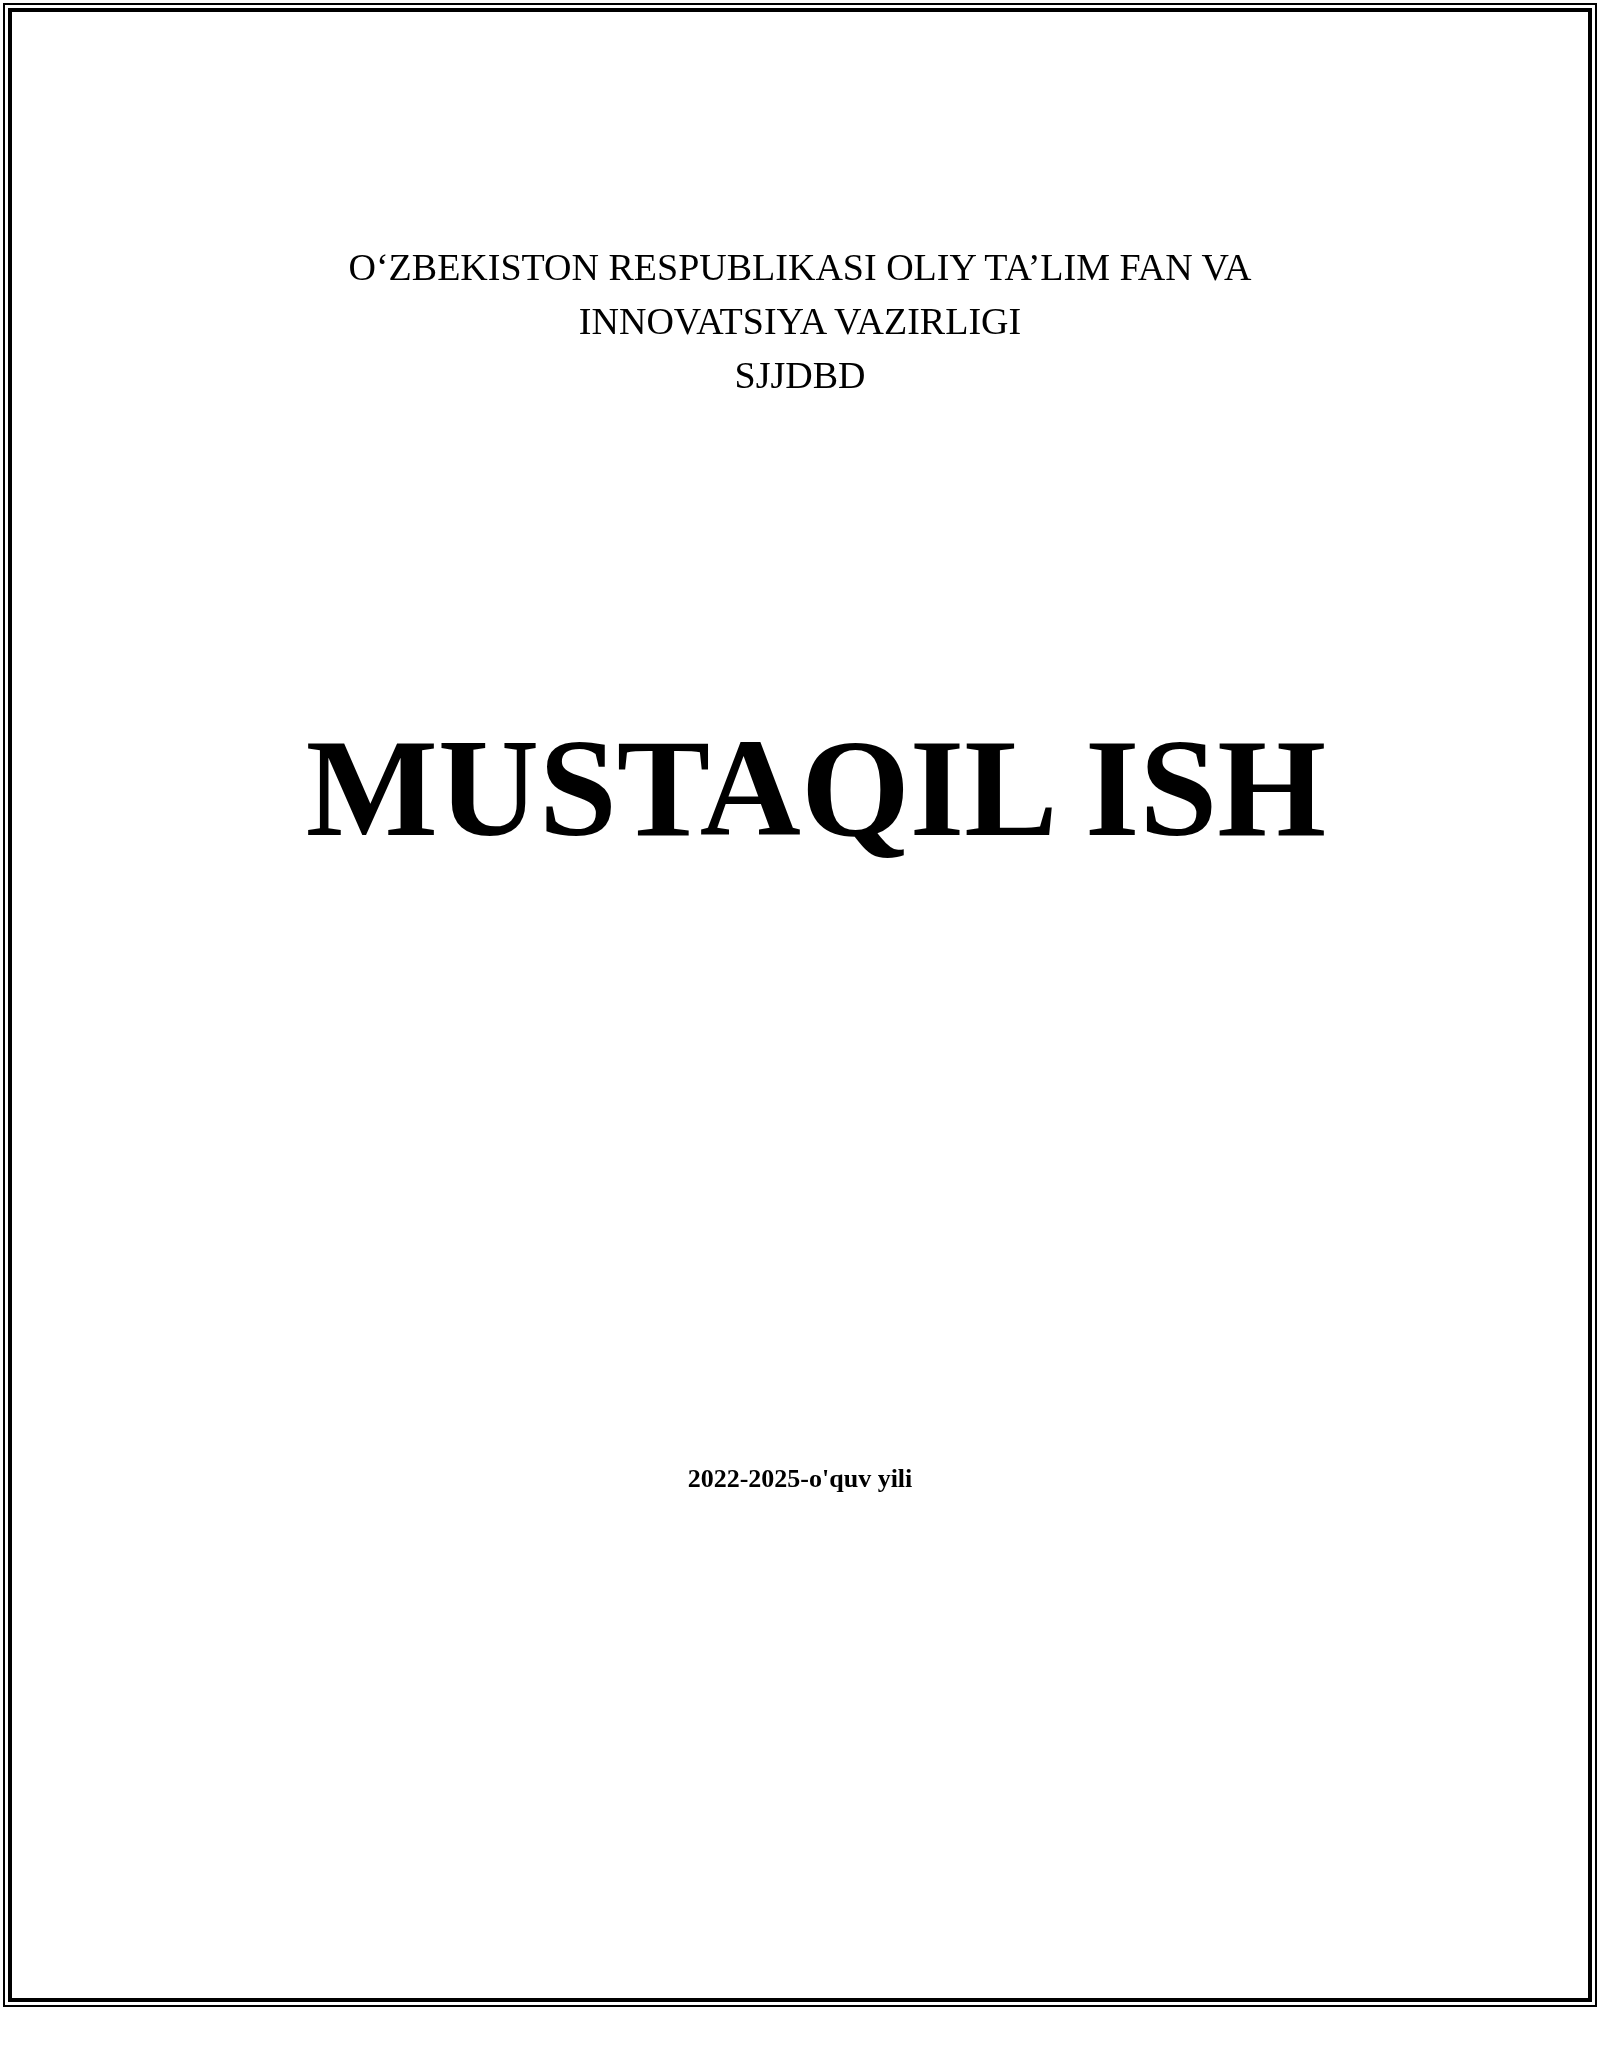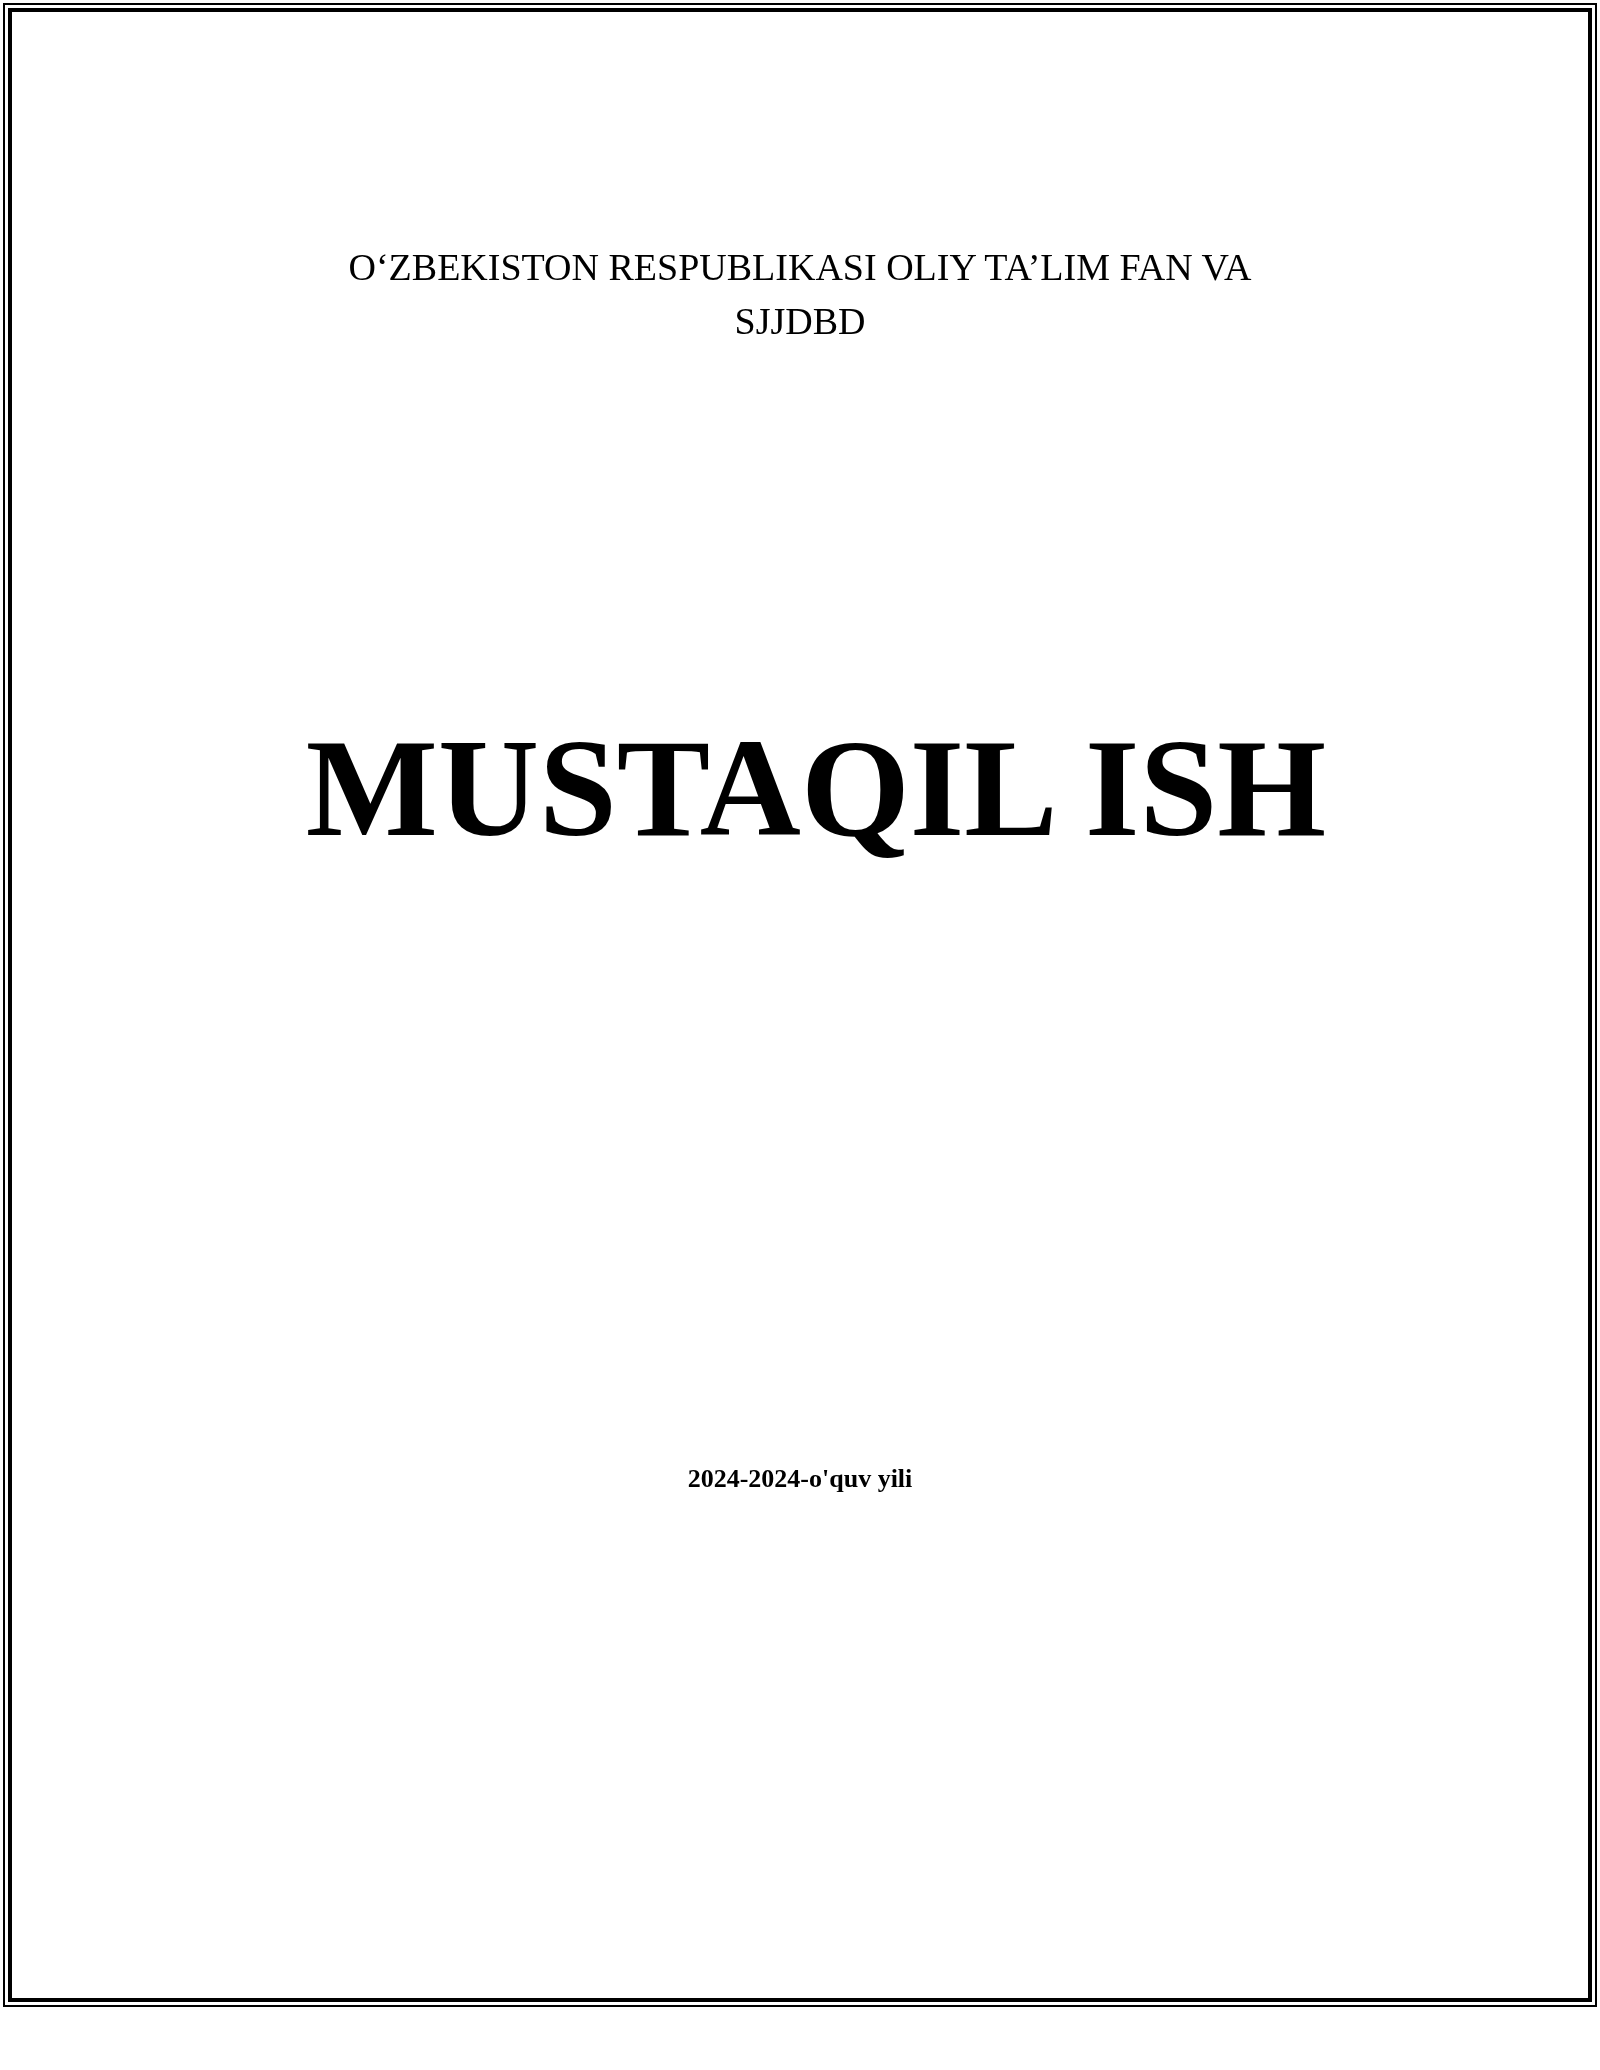--- a/index.html
+++ b/index.html
@@ -74,21 +74,22 @@
 </head>
 <body>
 
 <div class="page" style="--fg: #000000; --border: #000000; --bg: #ffffff;">
 
   <div class="border-outer"></div>
   <div class="border-inner"></div>
 
   <div class="header">
     <div>O‘ZBEKISTON RESPUBLIKASI OLIY TA’LIM FAN VA</div>
+    <div>INNOVATSIYA VAZIRLIGI</div>
     <div>SJJDBD</div>
   </div>
 
   <h1 class="title">MUSTAQIL ISH</h1>
 
 
-  <div class="footer">2024-2024-o'quv yili</div>
+  <div class="footer">2022-2025-o'quv yili</div>
 
 </div>
 
 </body></html>

